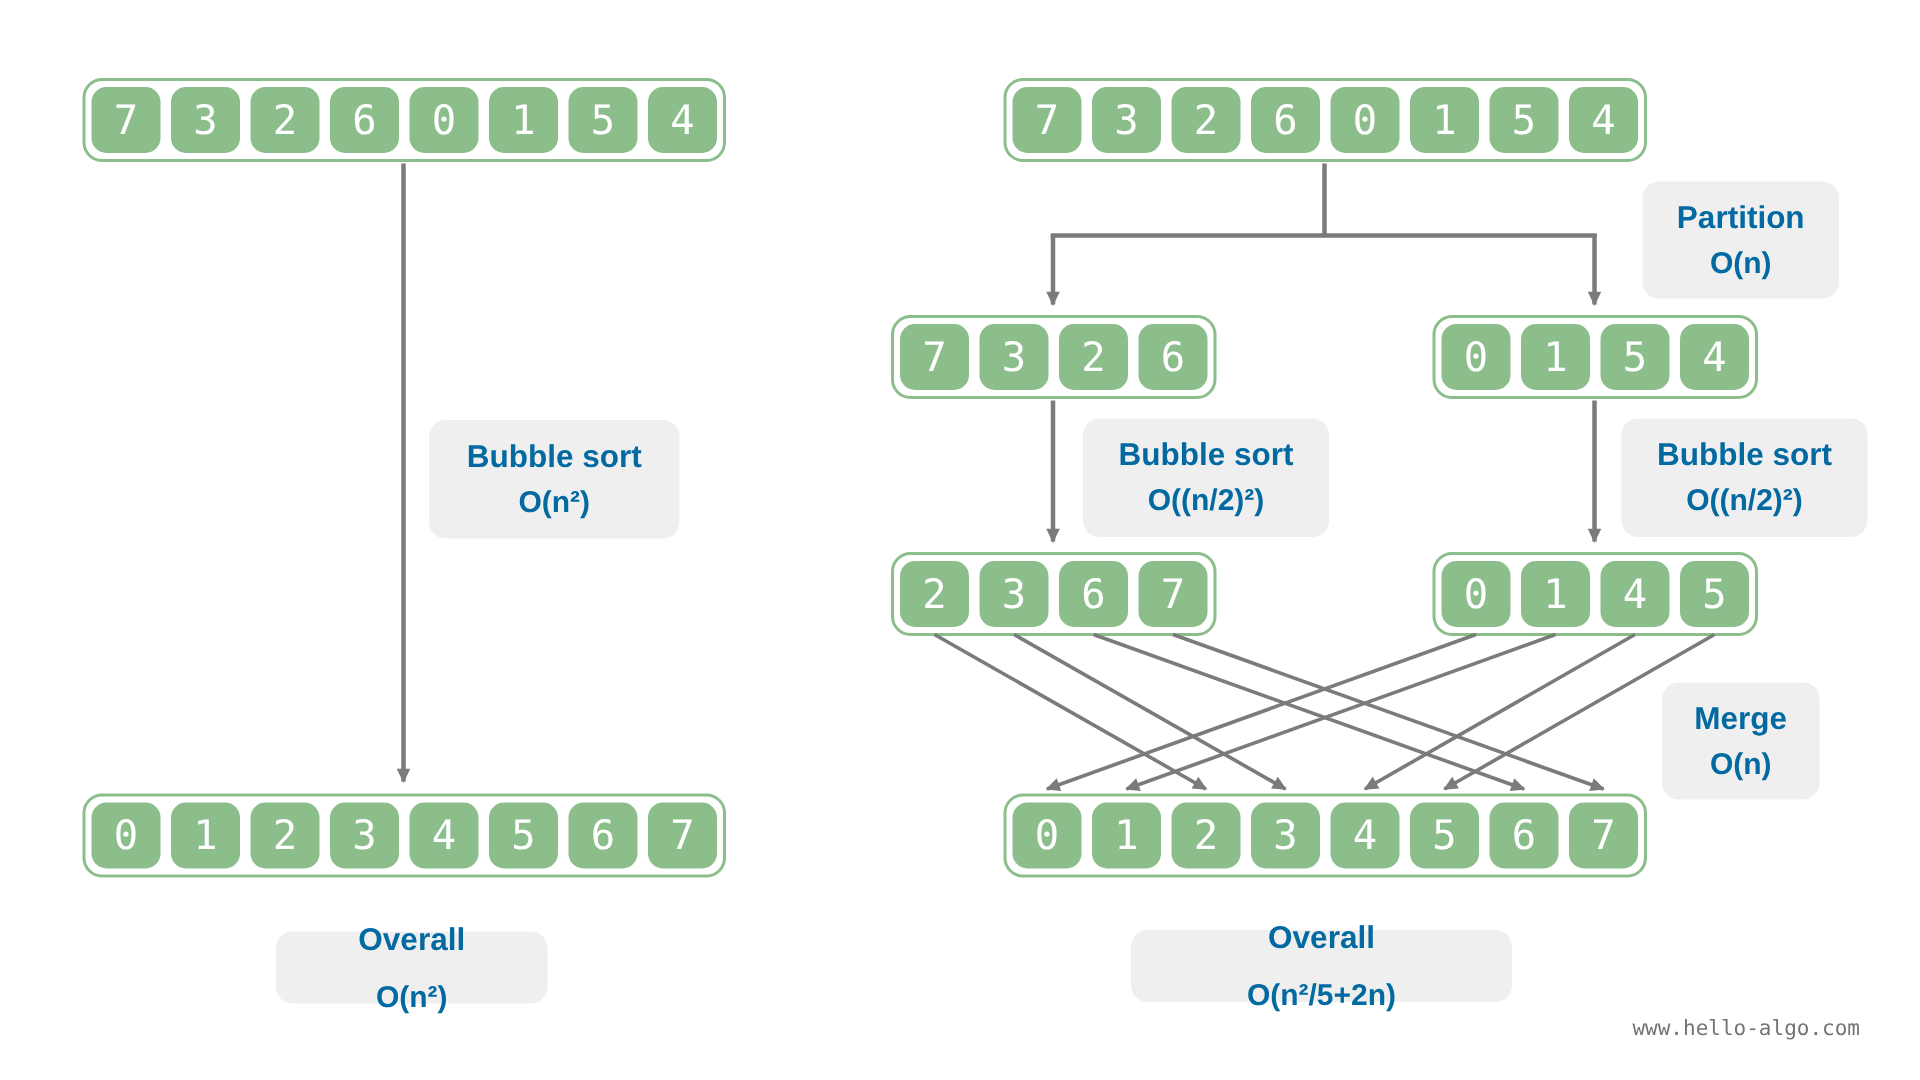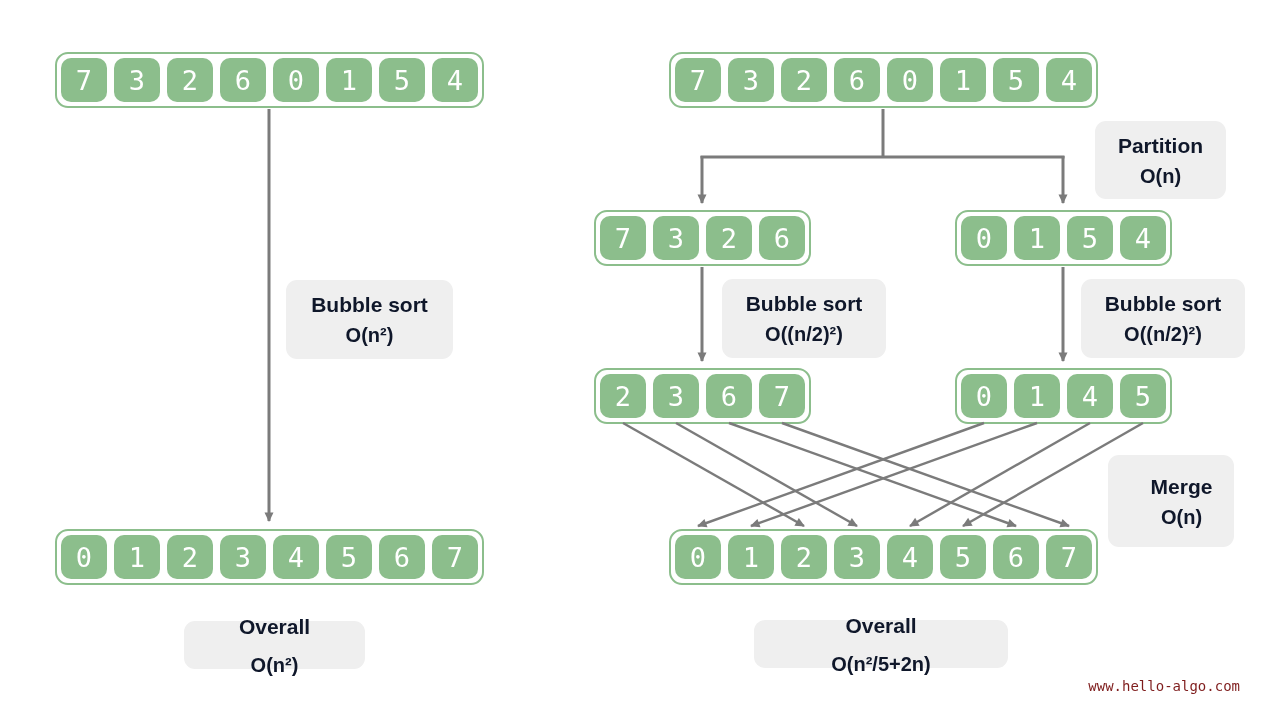--- a/index.html
+++ b/index.html
@@ -13,35 +13,35 @@
     background:#ffffff;border:2px solid #8cbe8c;border-radius:13px;
     box-sizing:content-box;z-index:1;
   }
   .cell{
     width:46px;height:44px;border-radius:10px;background:#8cbe8c;
     color:#ffffff;font-family:"DejaVu Sans Mono",monospace;font-size:27px;
     display:flex;align-items:center;justify-content:center;
   }
   
   .plabel{
-    position:absolute;background:#efefef;border-radius:11px;color:#0f172a;
+    position:absolute;background:#efefef;border-radius:11px;color:#0369a1;
     display:flex;flex-direction:column;align-items:center;justify-content:center;
     z-index:3;text-align:center;
   }
   .plabel .word{font-family:"Liberation Sans",sans-serif;font-weight:bold;font-size:21px;line-height:31px;}
   .plabel .formula{font-family:Liberation Sans, sans-serif;font-weight:bold;font-size:20px;line-height:30px;}
   .plabel.oneline{flex-direction:column;gap:8px;}
   
   #arrow-layer{position:absolute;left:0;top:0;z-index:2;pointer-events:none;}
   .flow{stroke:#7b7b7b;stroke-width:3;fill:none;}
   .mergeline{stroke:#7b7b7b;stroke-width:2.4;fill:none;}
   
   .watermark{
     position:absolute;right:40px;top:678px;z-index:3;
-    font-family:"DejaVu Sans Mono",monospace;font-size:14px;color:#7f1d1d;
+    font-family:"DejaVu Sans Mono",monospace;font-size:14px;color:#737373;
   }
 </style>
 </head>
 <body>
 
 <div id="stage">
 
   <div class="array" style="left:55px;top:52px;">
       <div class="cell">7</div>
       <div class="cell">3</div>
@@ -121,21 +121,21 @@
       <div class="cell">7</div>
     </div>
 
   <div class="array" style="left:955px;top:368px;">
       <div class="cell">0</div>
       <div class="cell">1</div>
       <div class="cell">4</div>
       <div class="cell">5</div>
     </div>
 
-  <div class="plabel" style="left:1108px;top:455px;width:105px;height:92px;padding-left:21px;">
+  <div class="plabel" style="left:1108px;top:455px;width:105px;height:78px;">
     <div class="word">Merge</div>
     <div class="formula">O(n)</div>
   </div>
 
   <div class="array" style="left:669px;top:529px;">
       <div class="cell">0</div>
       <div class="cell">1</div>
       <div class="cell">2</div>
       <div class="cell">3</div>
       <div class="cell">4</div>

